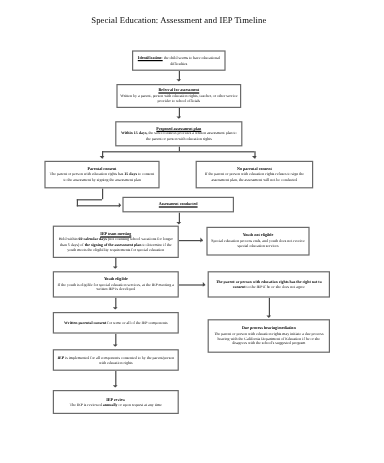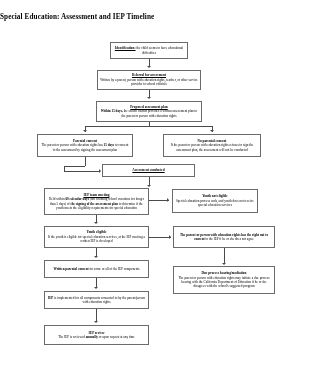--- a/index.html
+++ b/index.html
@@ -14,22 +14,23 @@
     font-family: "Liberation Serif", "DejaVu Serif", serif;
     color: #000000;
     overflow: hidden;
   }
 
   #page-title {
     position: absolute;
     left: 0;
     top: 14px;
     width: 298px;
+    text-align: center;
     font-size: 7.2px;
-    font-weight: bold;
+    font-weight: normal;
     letter-spacing: 0.1px;
     line-height: 1.1;
   }
 
   .node {
     position: absolute;
     box-sizing: border-box;
     border: 0.7px solid #6a6a6a;
     background: #ffffff;
     text-align: center;

